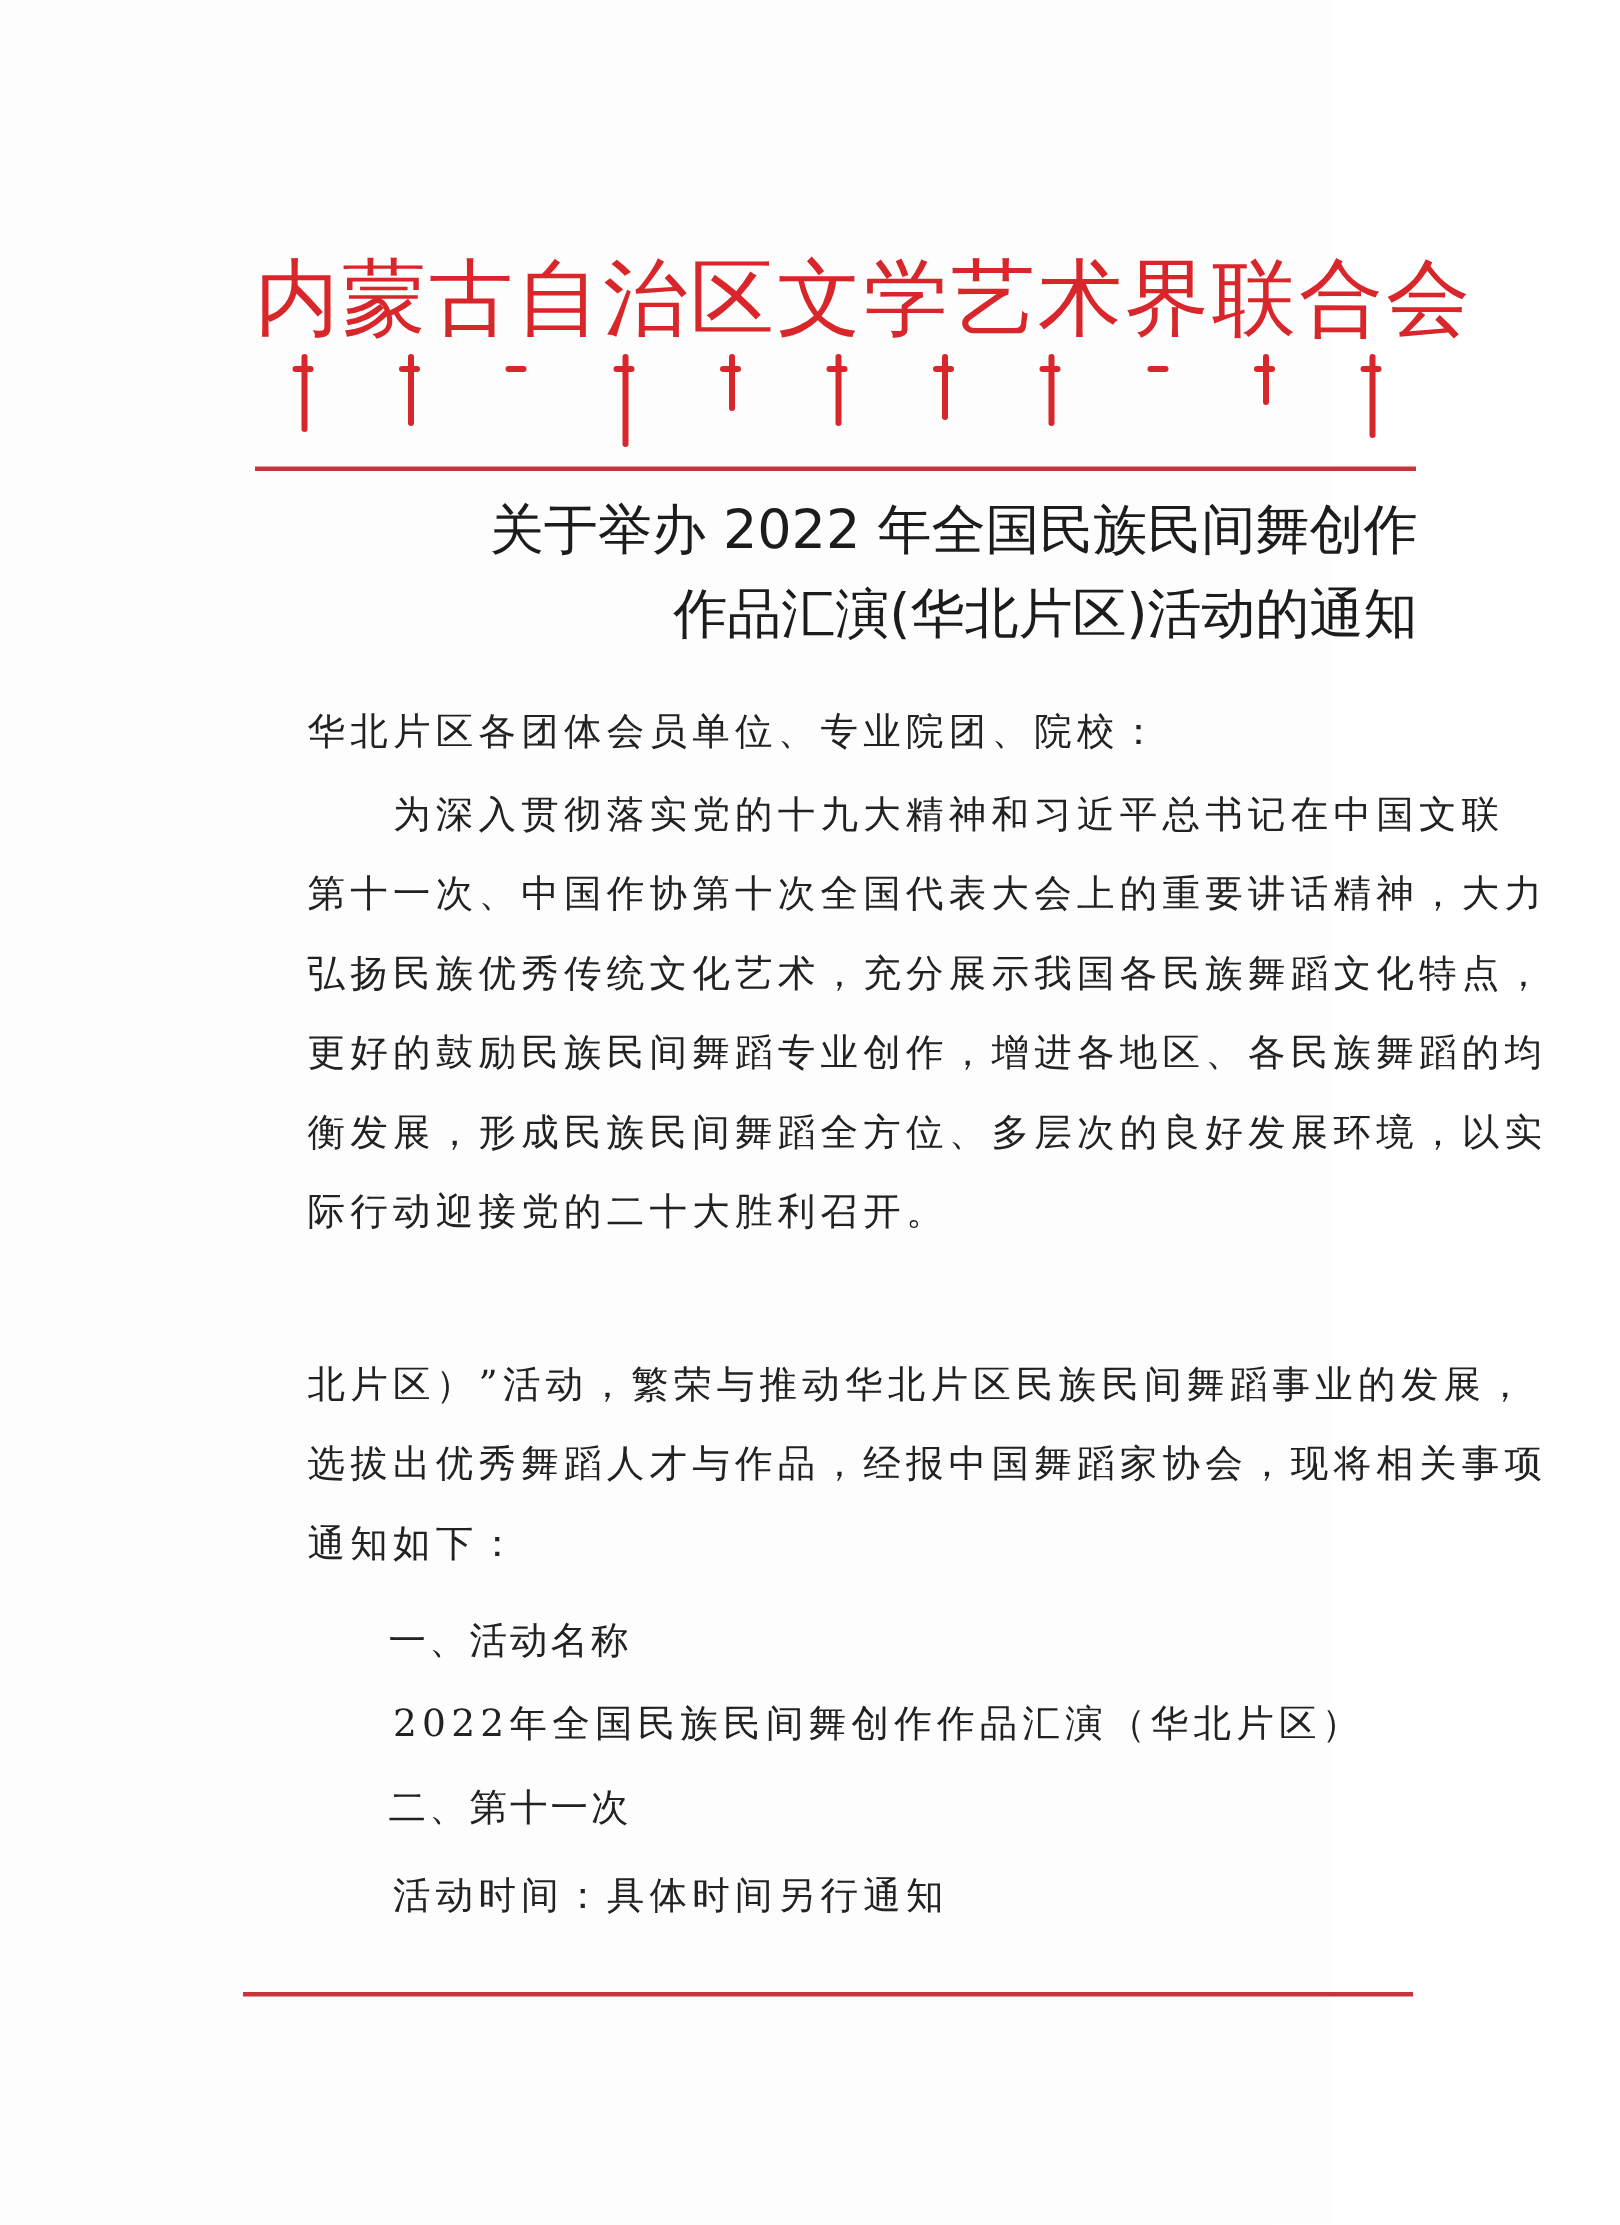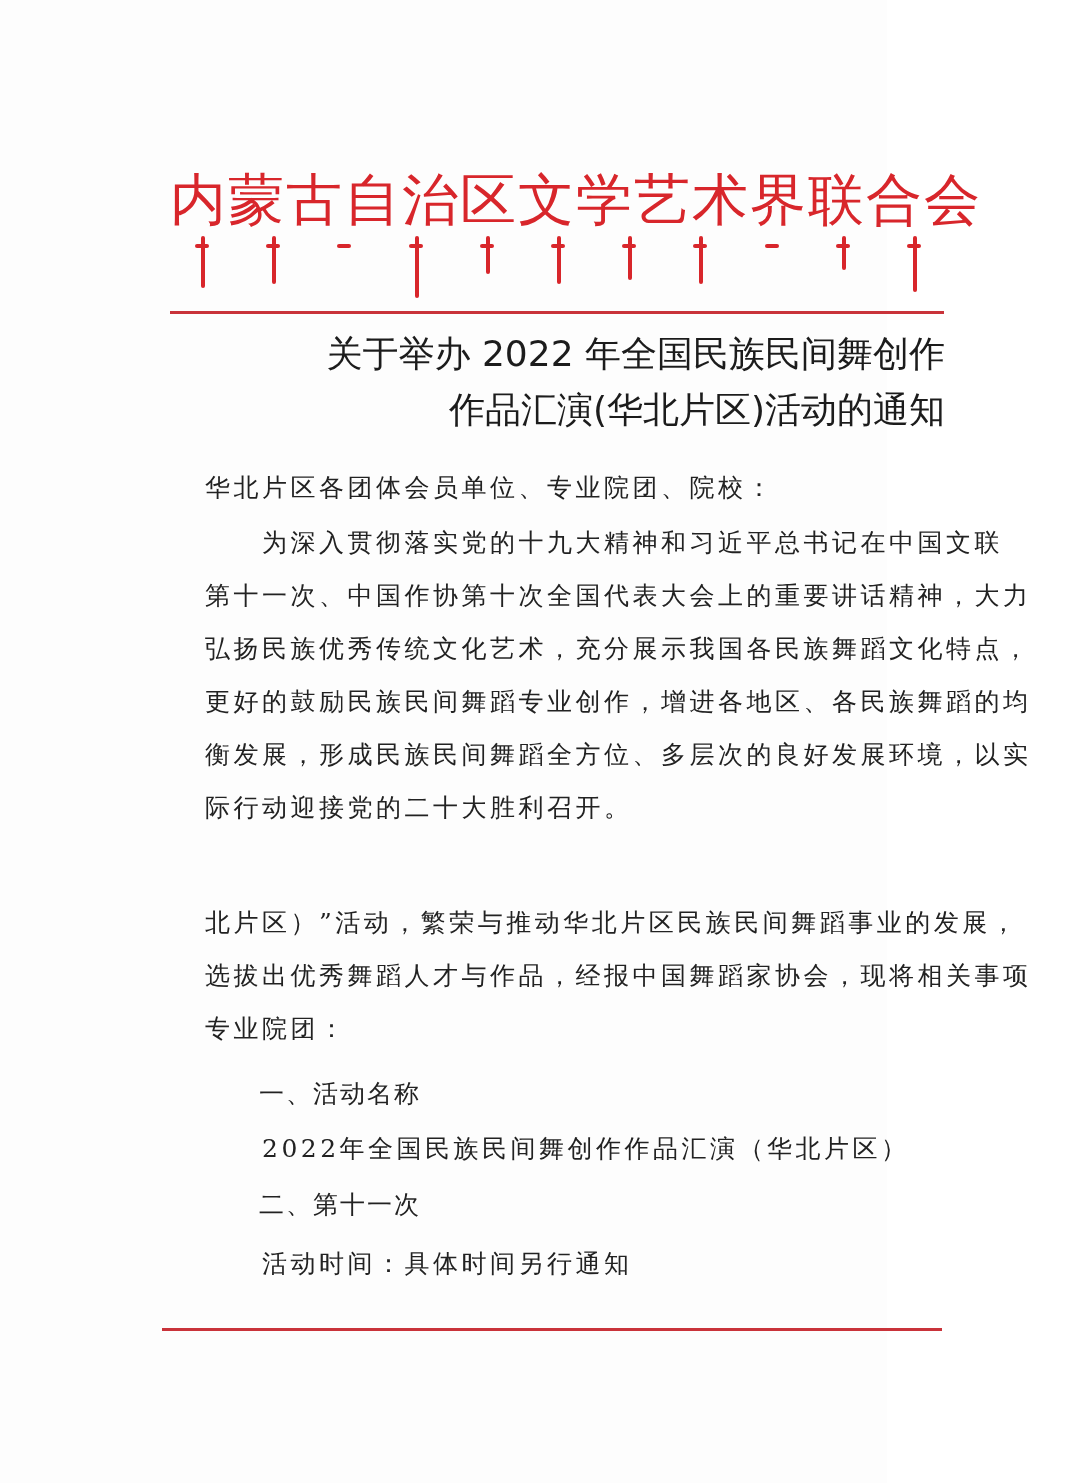--- a/index.html
+++ b/index.html
@@ -59,21 +59,21 @@
 
   <div class="body-text" style="top:515px">　　为深入贯彻落实党的十九大精神和习近平总书记在中国文联</div>
   <div class="body-text" style="top:568px">第十一次、中国作协第十次全国代表大会上的重要讲话精神，大力</div>
   <div class="body-text" style="top:621px">弘扬民族优秀传统文化艺术，充分展示我国各民族舞蹈文化特点，</div>
   <div class="body-text" style="top:674px">更好的鼓励民族民间舞蹈专业创作，增进各地区、各民族舞蹈的均</div>
   <div class="body-text" style="top:727px">衡发展，形成民族民间舞蹈全方位、多层次的良好发展环境，以实</div>
   <div class="body-text" style="top:780px">际行动迎接党的二十大胜利召开。</div>
 
   <div class="body-text" style="top:895px">北片区）”活动，繁荣与推动华北片区民族民间舞蹈事业的发展，</div>
   <div class="body-text" style="top:948px">选拔出优秀舞蹈人才与作品，经报中国舞蹈家协会，现将相关事项</div>
-  <div class="body-text" style="top:1001px">专业院团：</div>
+  <div class="body-text" style="top:1001px">通知如下：</div>
 
   <div class="body-text heading" style="top:1066px">　　一、活动名称</div>
   <div class="body-text" style="top:1121px">　　2022年全国民族民间舞创作作品汇演（华北片区）</div>
   <div class="body-text heading" style="top:1177px">　　二、第十一次</div>
   <div class="body-text" style="top:1236px">　　活动时间：具体时间另行通知</div>
 
   <div class="rule-bottom"></div>
 </div>
 
 </body></html>

